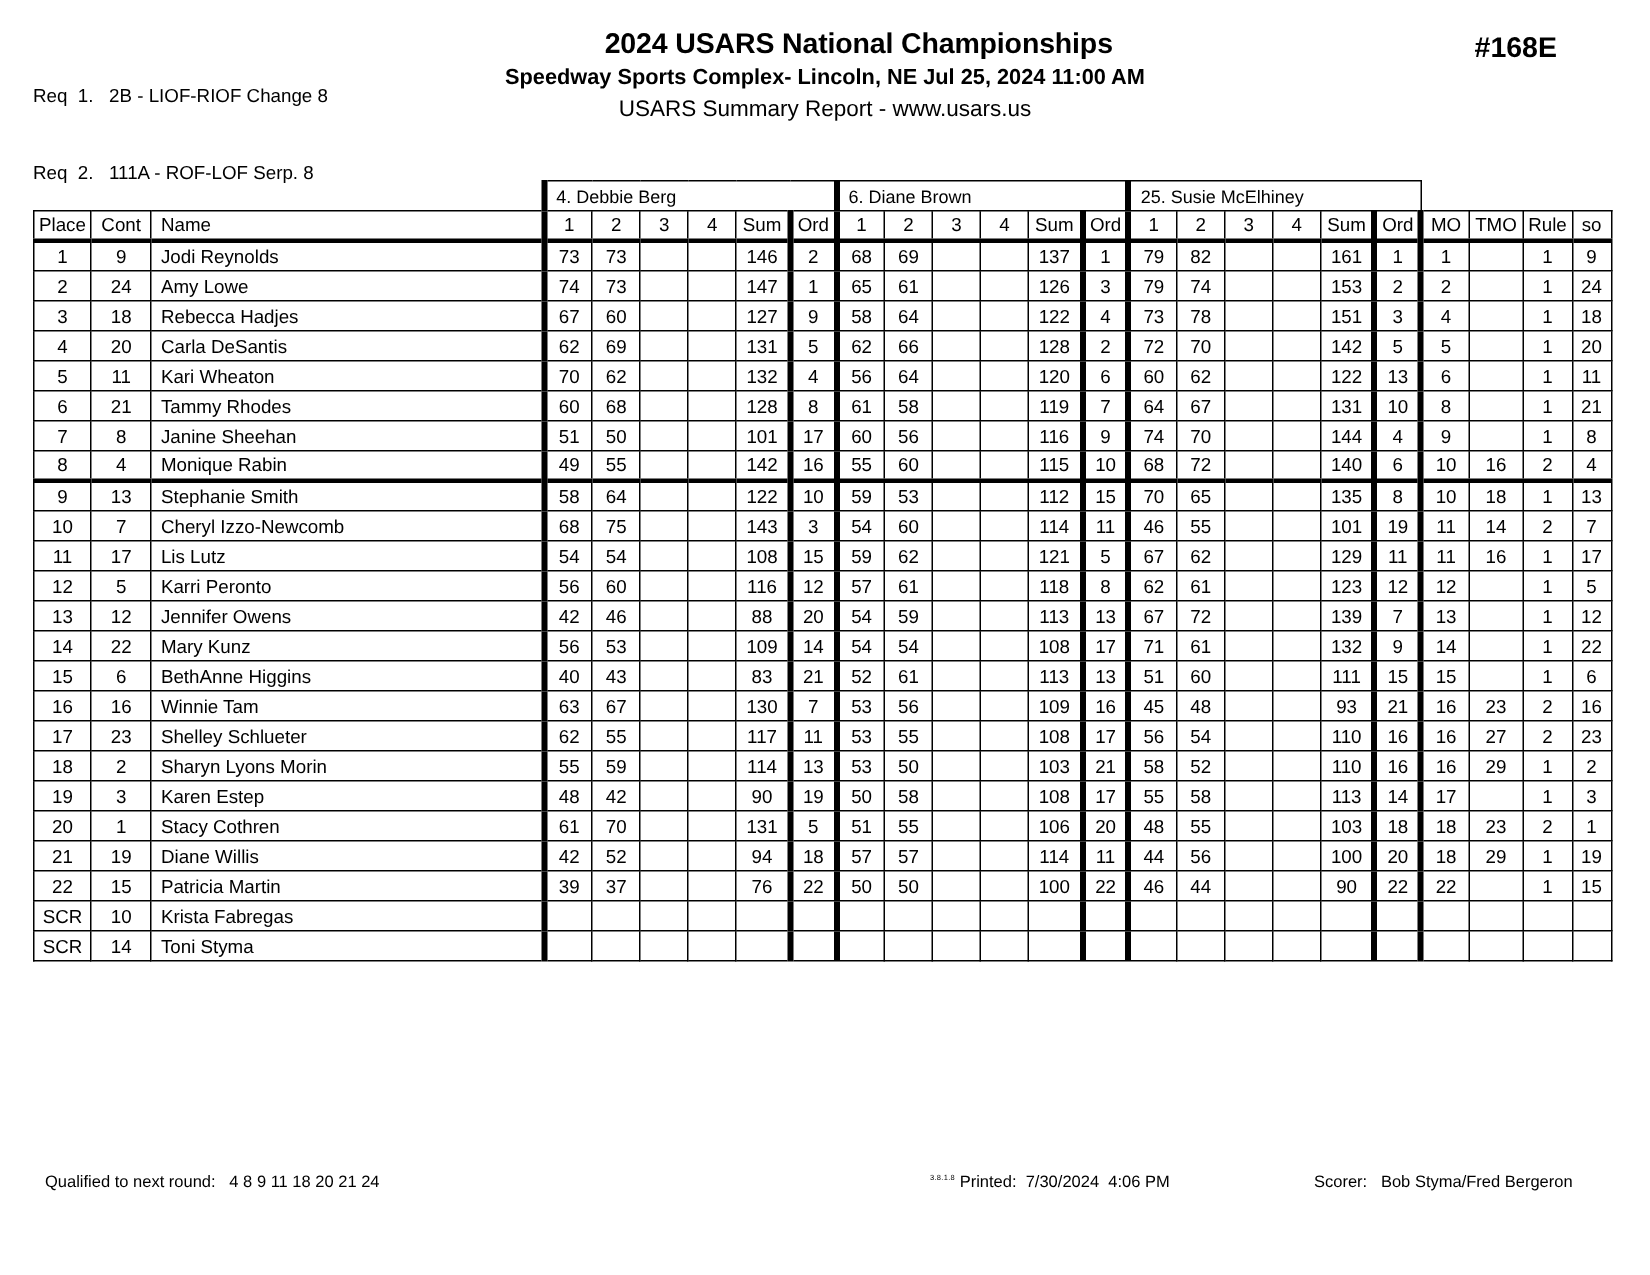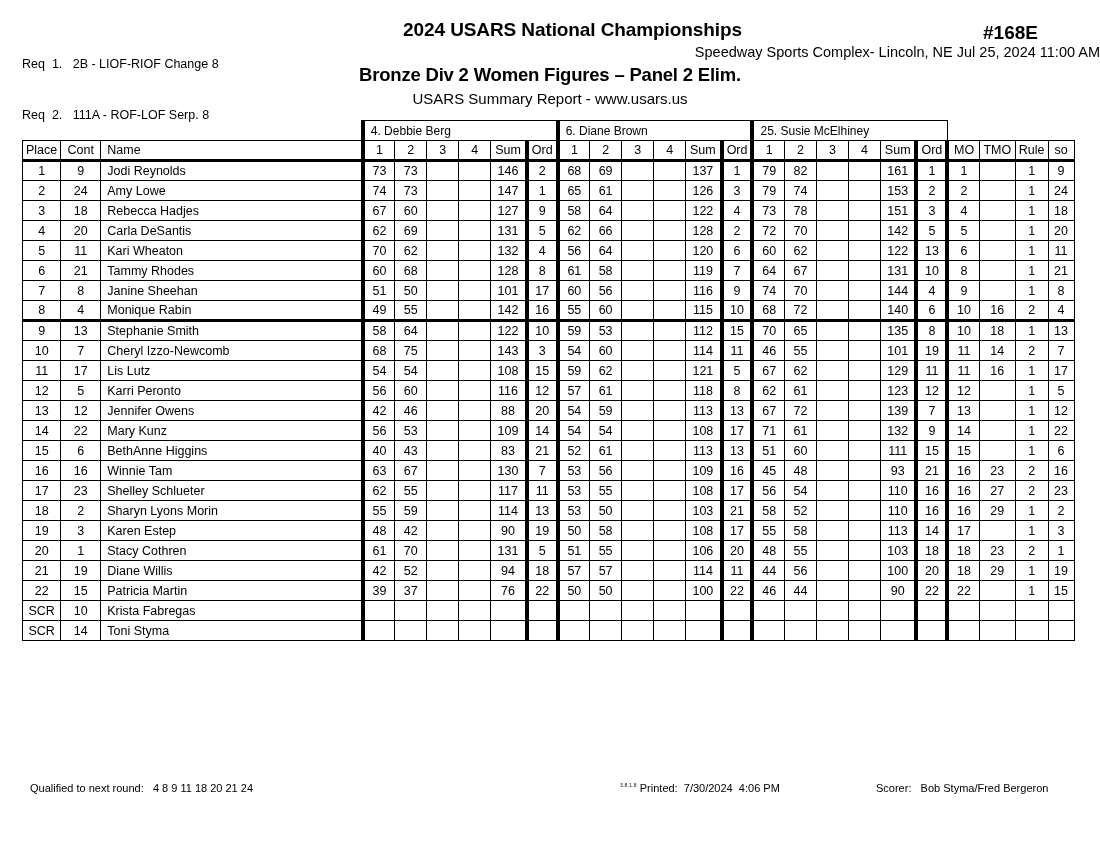--- a/index.html
+++ b/index.html
@@ -28,21 +28,21 @@
     position: absolute; left: 0; top: 18px;
     width: 1100px;
     text-align: center;
   }
   #title-main {
     font-size: 19px; font-weight: bold; letter-spacing: -0.1px;
     line-height: 24px;
     margin-left: 45px;
   }
   #title-venue {
-    font-size: 14.5px; line-height: 20px; font-weight: normal; text-align: right;
+    font-size: 14.5px; line-height: 20px; font-weight: bold;
   }
   #title-event {
     font-size: 18.5px; font-weight: bold; line-height: 26px;
     letter-spacing: -0.2px;
   }
   #title-report {
     font-size: 15px; line-height: 22px; font-weight: normal;
   }
   #event-code {
     position: absolute; right: 62px; top: 22px;
@@ -112,21 +112,20 @@
 <div id="page">
 
   <div id="req-block">
     <span class="req-line">Req  1.   2B - LIOF-RIOF Change 8</span>
     <span class="req-line">Req  2.   111A - ROF-LOF Serp. 8</span>
   </div>
 
   <div id="title-block">
     <div id="title-main">2024 USARS National Championships</div>
     <div id="title-venue">Speedway Sports Complex- Lincoln, NE  Jul 25, 2024  11:00 AM</div>
-    <div id="title-event">Bronze Div 2 Women Figures – Panel 2 Elim.</div>
     <div id="title-report">USARS Summary Report - www.usars.us</div>
   </div>
 
   <div id="event-code">#168E</div>
 
   <table id="grid">
     <thead>
       <tr>
         <td class="c-place noborder"></td>
         <td class="c-cont noborder"></td>

